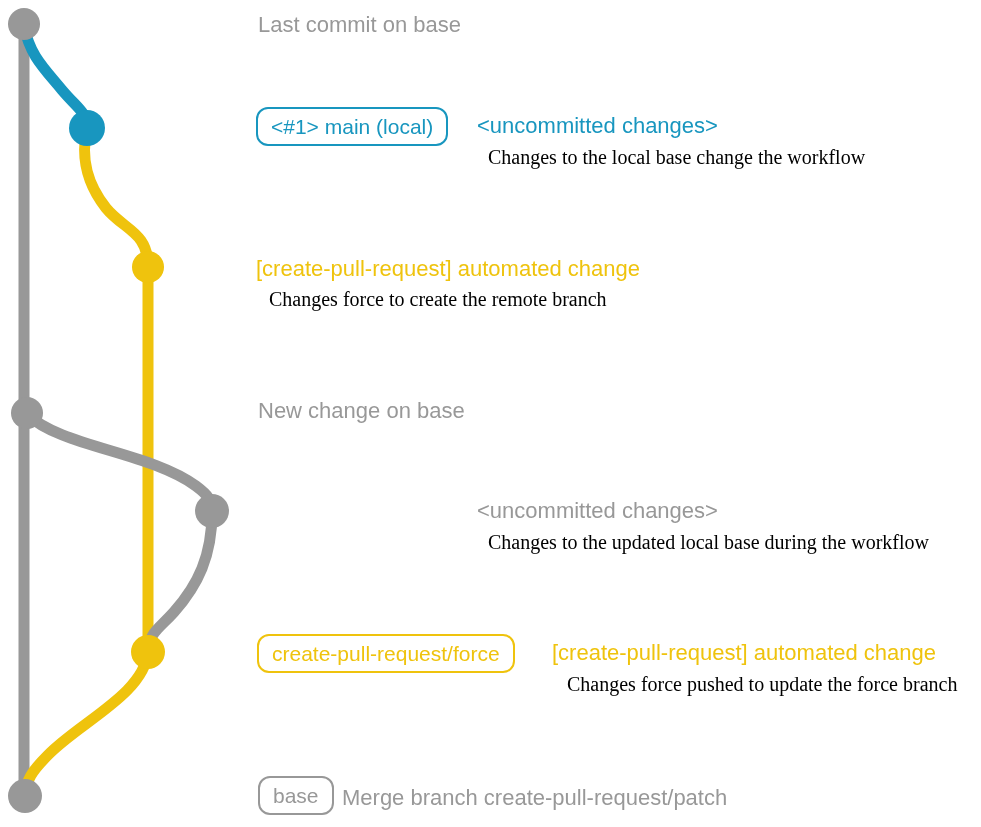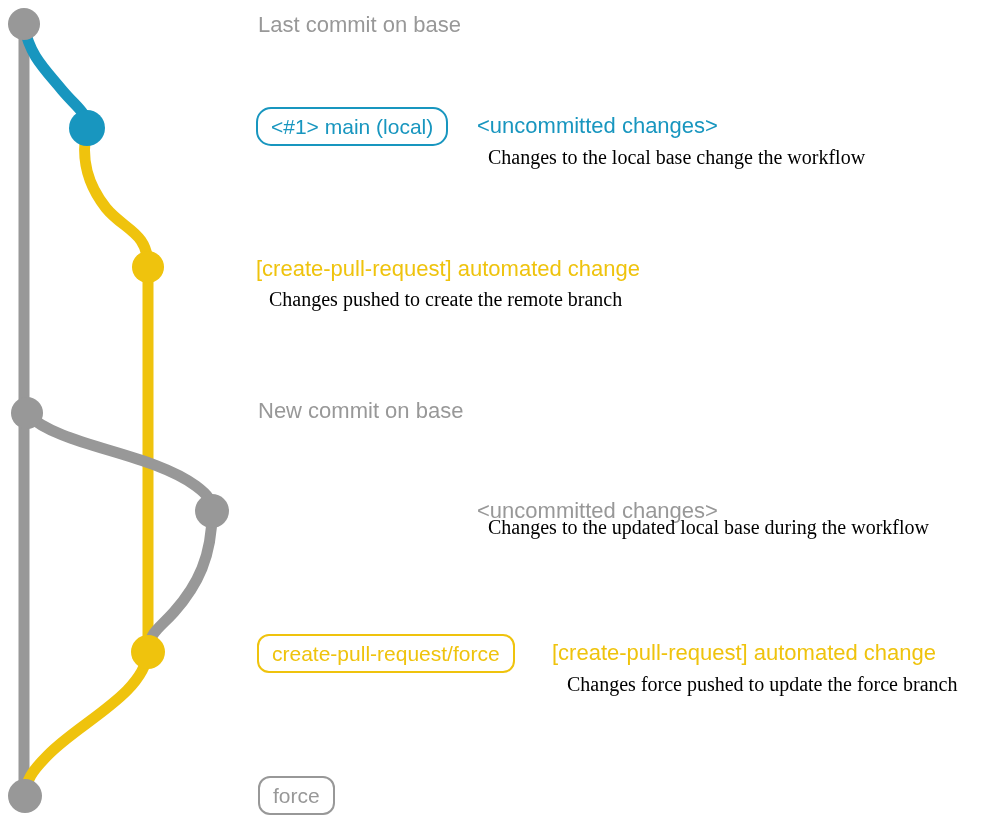--- a/index.html
+++ b/index.html
@@ -48,31 +48,32 @@
     <circle class="fill-blue" cx="87" cy="128" r="18"></circle>
     <circle class="fill-yellow" cx="148" cy="267" r="16"></circle>
     <circle class="fill-gray" cx="27" cy="413" r="16"></circle>
     <circle class="fill-gray" cx="212" cy="511" r="17"></circle>
     <circle class="fill-yellow" cx="148" cy="652" r="17"></circle>
     <circle class="fill-gray" cx="25" cy="796" r="17"></circle>
   </svg>
 
   <div class="t sans gray" style="left:258px; top:13px">Last commit on base</div>
 
-  <div class="t badge blue sans" style="left:256px; top:107px; font-family:'Liberation Sans',sans-serif;border-radius:15px;">&lt;#1&gt; main (local)</div>
+  <div class="t badge blue sans" style="left:256px; top:107px; font-family:'Liberation Sans',sans-serif;">&lt;#1&gt; main (local)</div>
   <div class="t sans blue" style="left:477px; top:114px">&lt;uncommitted changes&gt;</div>
   <div class="t serif" style="left:488px; top:146px">Changes to the local base change the workflow</div>
 
   <div class="t sans yellow" style="left:256px; top:257px">[create-pull-request] automated change</div>
-  <div class="t serif" style="left:269px; top:288px">Changes pushed to create the remote branch</div>
+  <div class="t serif" style="left:269px; top:288px">Changes force to create the remote branch</div>
 
-  <div class="t sans gray" style="left:258px; top:399px">New commit on base</div>
+  <div class="t sans gray" style="left:258px; top:399px">New change on base</div>
 
   <div class="t sans gray" style="left:477px; top:499px">&lt;uncommitted changes&gt;</div>
-  <div class="t serif" style="left:488px; top:516px">Changes to the updated local base during the workflow</div>
+  <div class="t serif" style="left:488px; top:531px">Changes to the updated local base during the workflow</div>
 
   <div class="t badge yellow sans" style="left:257px; top:634px">create-pull-request/force</div>
   <div class="t sans yellow" style="left:552px; top:641px">[create-pull-request] automated change</div>
   <div class="t serif" style="left:567px; top:673px">Changes force pushed to update the force branch</div>
 
-  <div class="t badge gray sans" style="left:258px; top:776px">force</div>
+  <div class="t badge gray sans" style="left:258px; top:776px">base</div>
+  <div class="t sans gray" style="left:342px; top:786px">Merge branch create-pull-request/patch</div>
 
 </div>
 
 </body></html>

